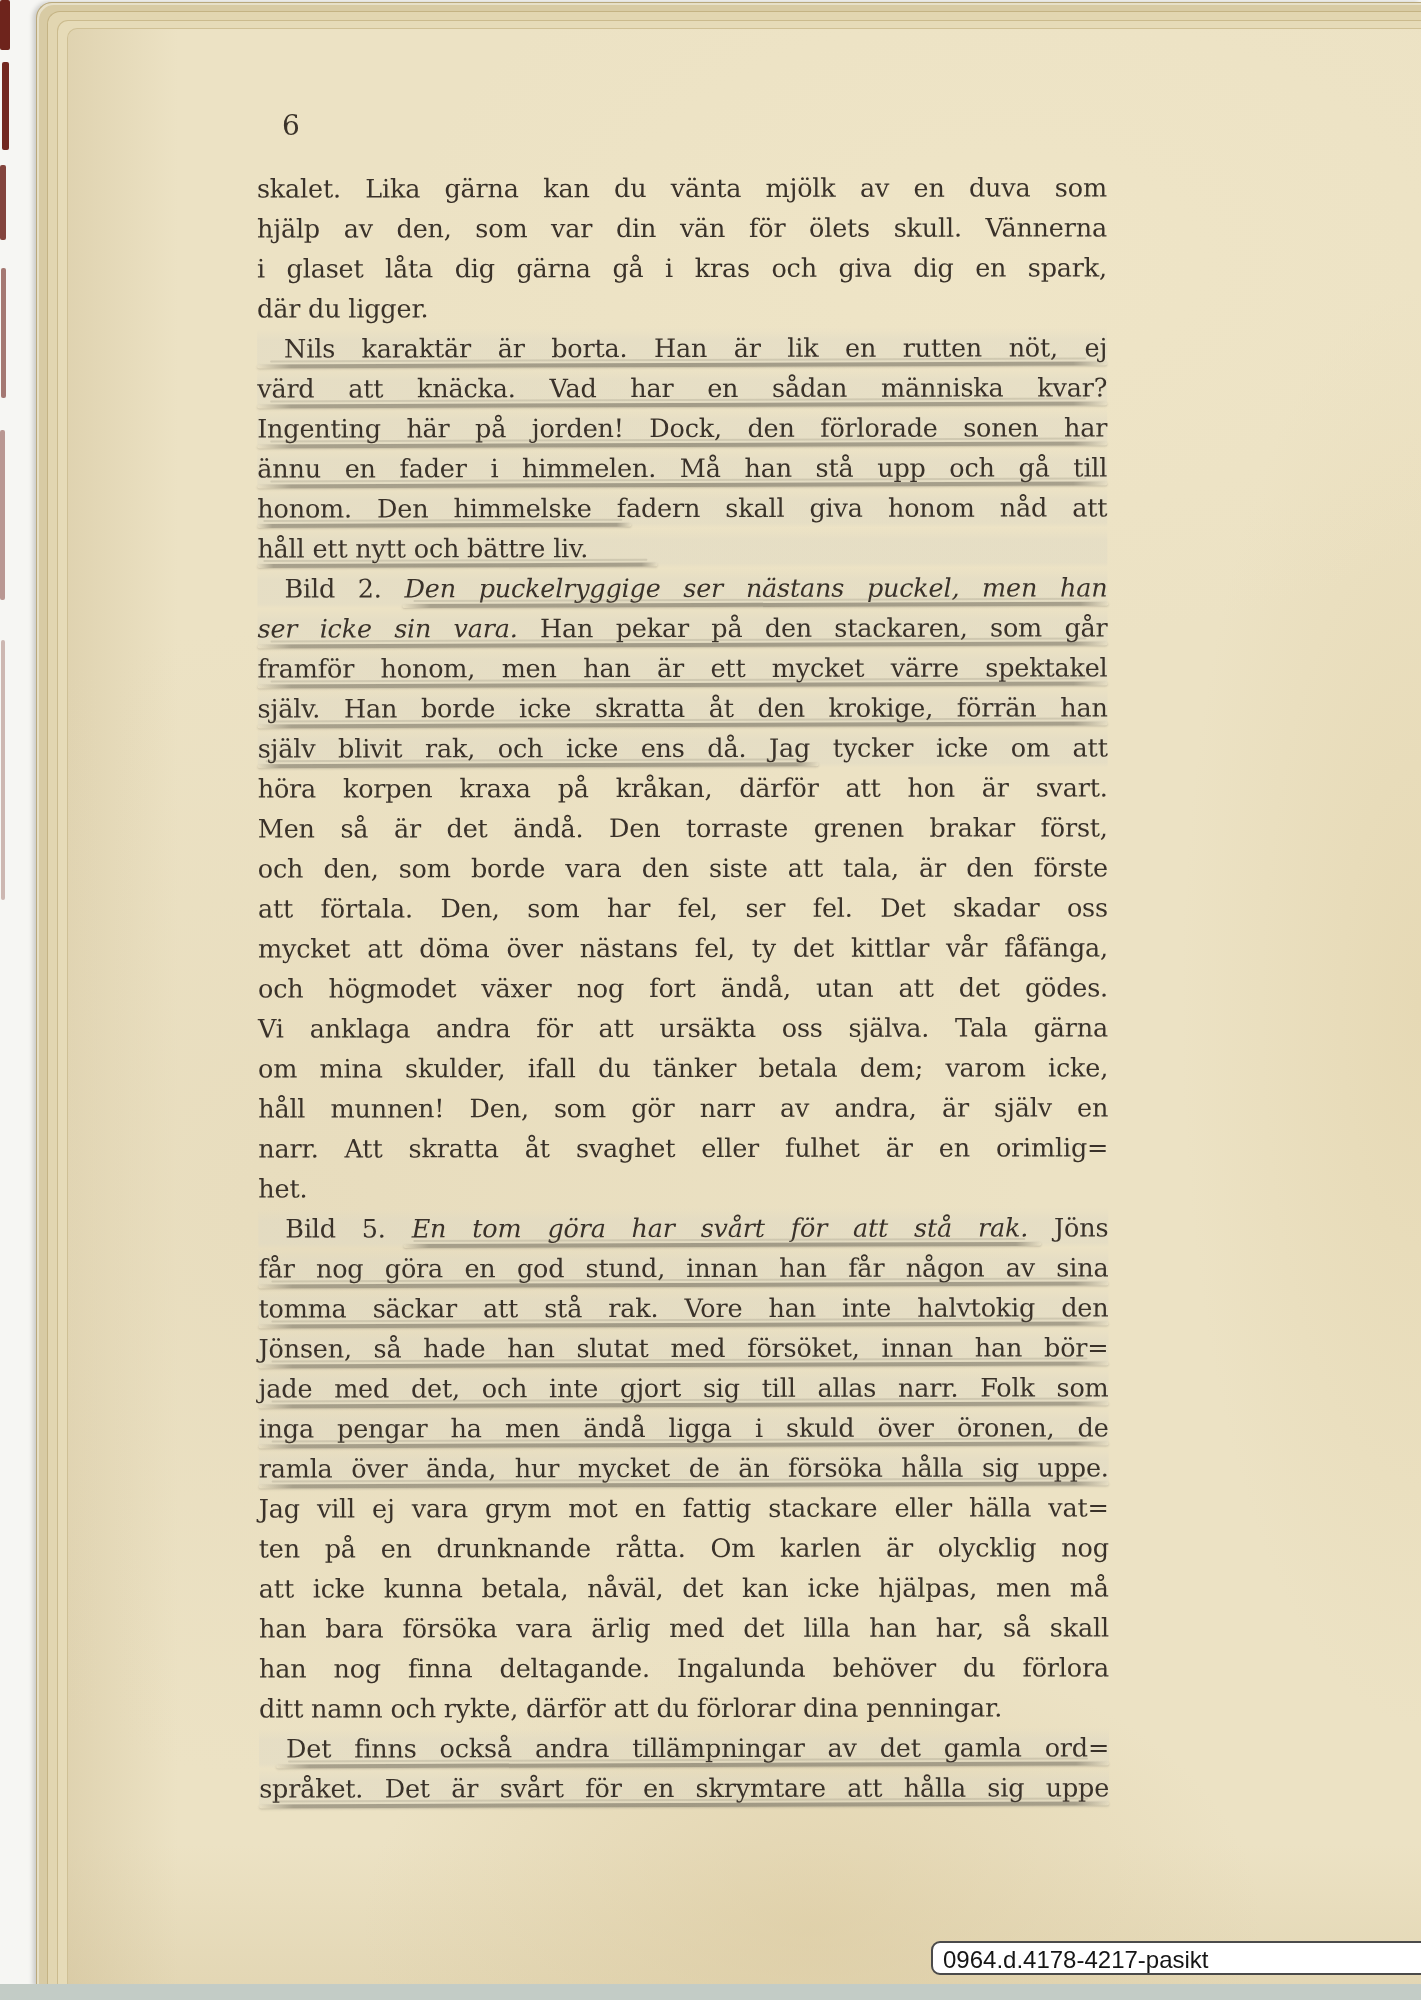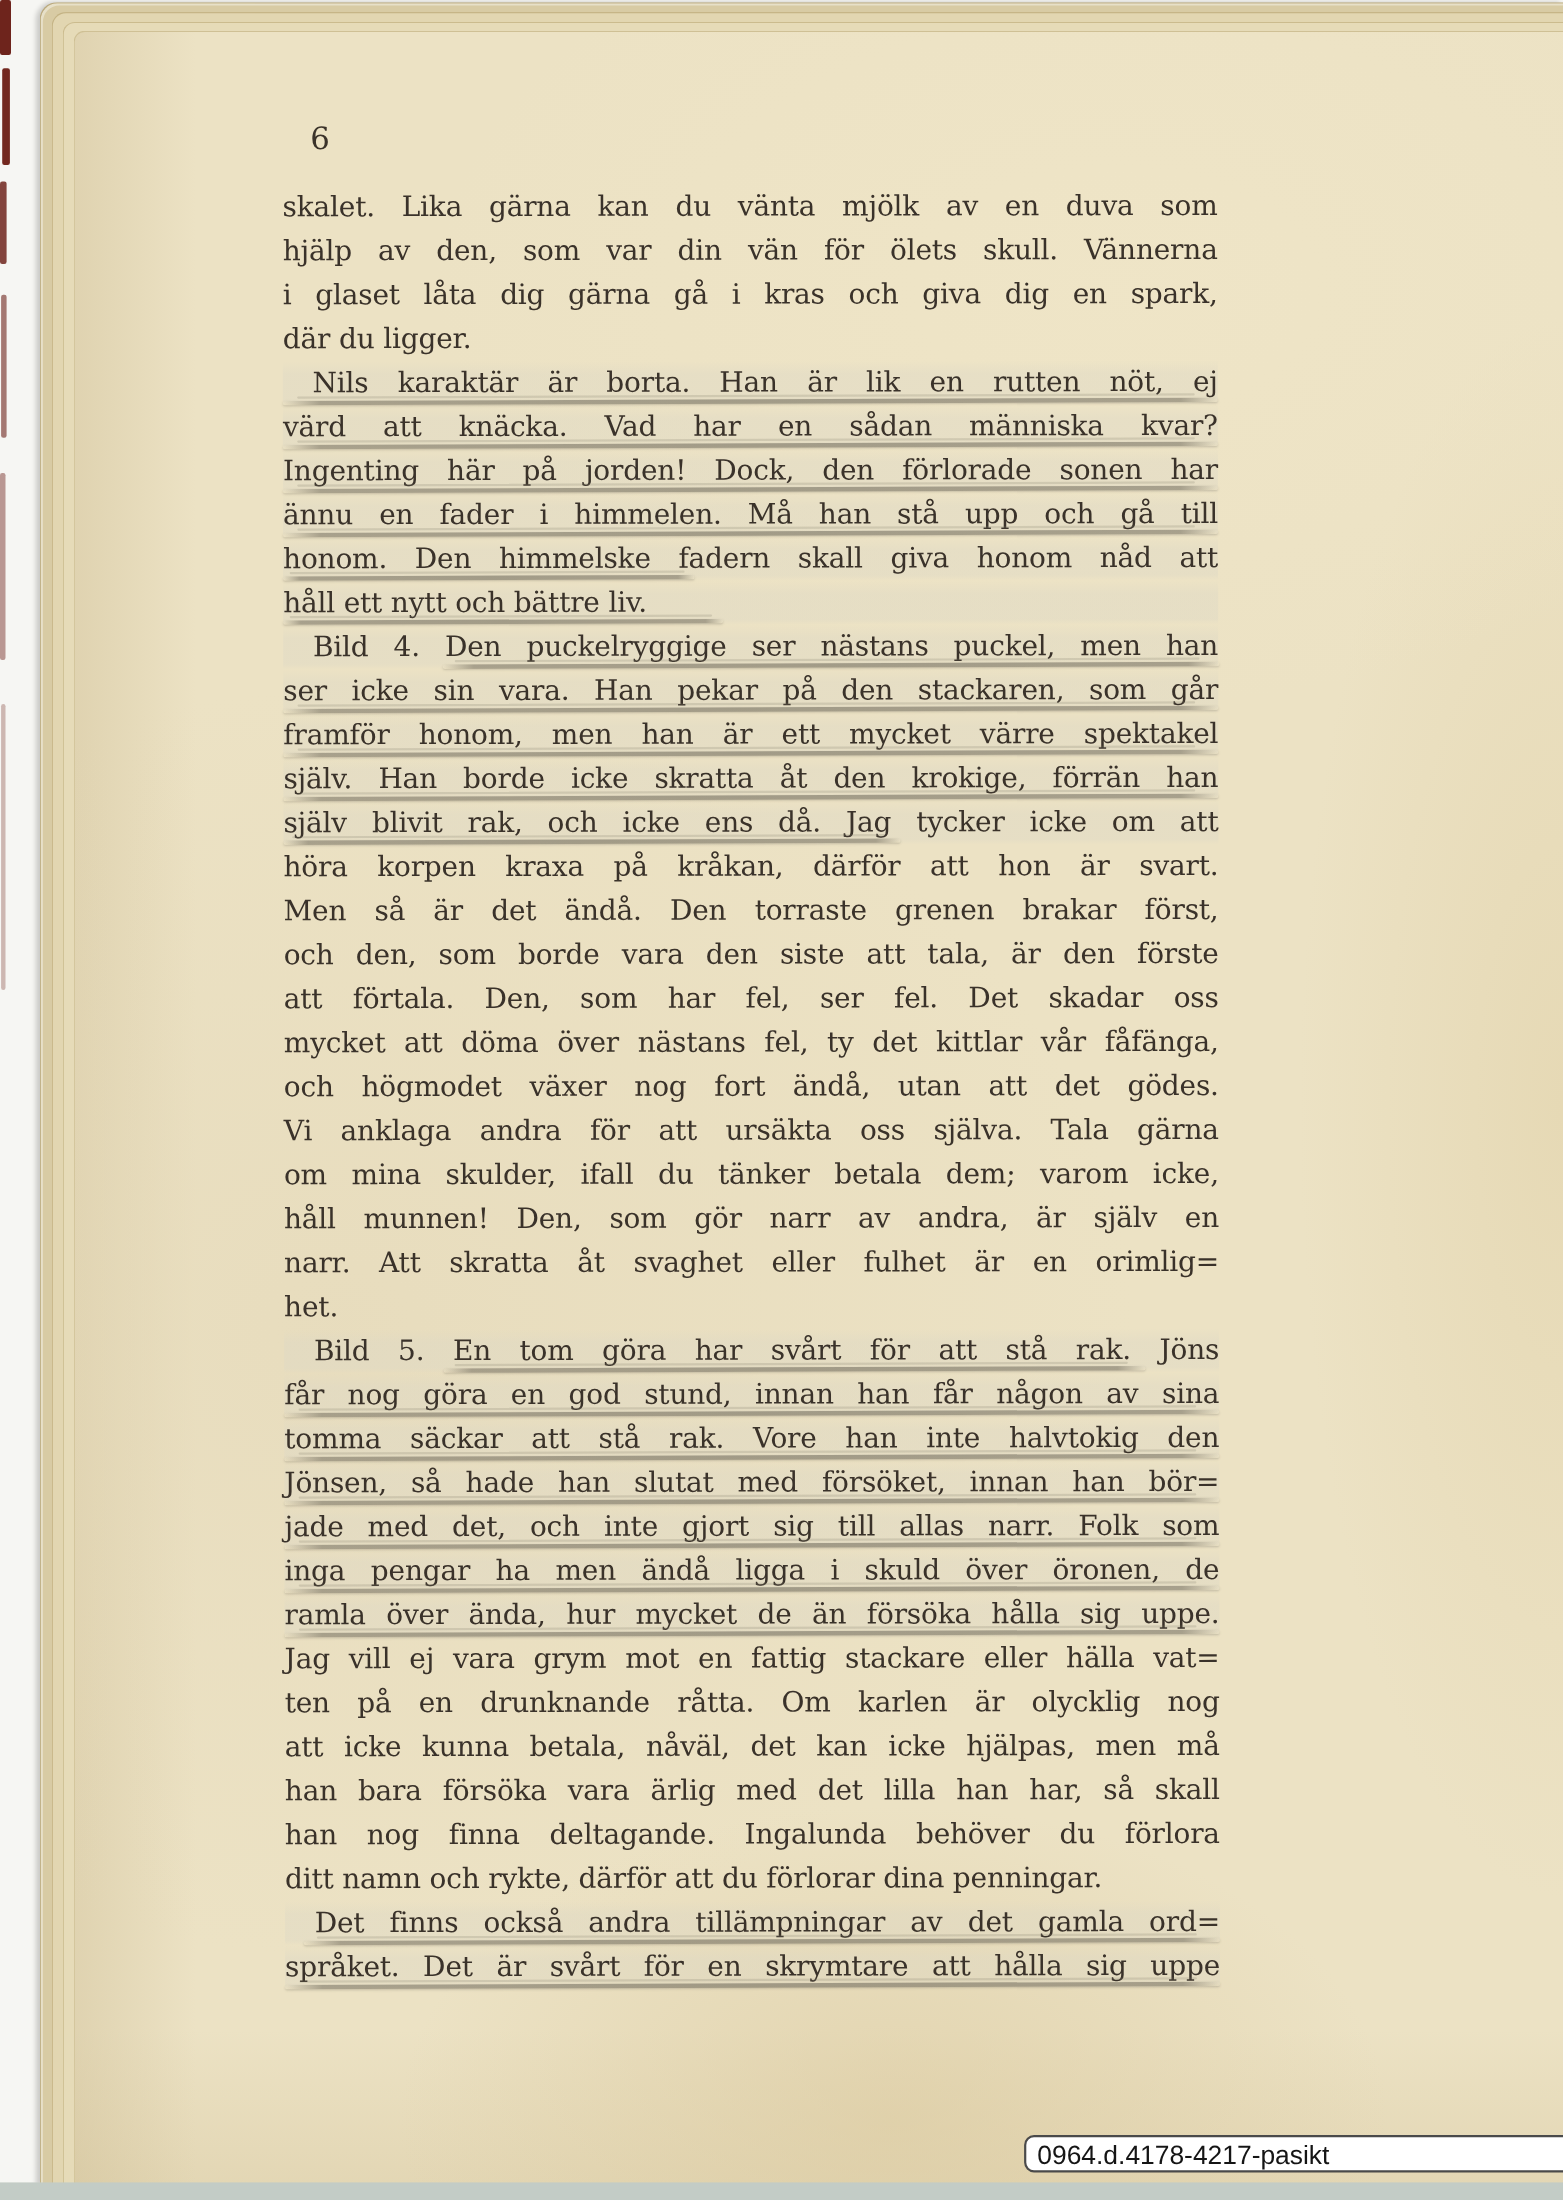--- a/index.html
+++ b/index.html
@@ -58,21 +58,21 @@
     transform:rotate(-0.08deg);
   }
   .tline{
     position:relative;height:40px;line-height:40px;
     font-size:25.5px;letter-spacing:-0.2px;
     text-align:justify;text-align-last:justify;
     white-space:normal;
   }
   .tlast{text-align:left;text-align-last:left;}
   .tindent{padding-left:27px;}
-  .it{}
+  .it{font-style:italic;}
   .smudge{
     background:linear-gradient(rgba(223,219,201,0), rgba(221,216,197,.42) 30%, rgba(221,216,197,.42) 88%, rgba(223,219,201,0));
   }
   .ul{
     position:absolute;bottom:1px;height:4px;border-radius:3px;
     background:linear-gradient(90deg, rgba(120,113,98,0), rgba(115,109,94,.55) 4%, rgba(98,93,80,.52) 50%, rgba(115,109,94,.55) 96%, rgba(120,113,98,0));
     box-shadow:0 1px 2px rgba(120,113,98,.3);
     transform:rotate(-0.12deg);
   }
   .ul::after{
@@ -94,21 +94,21 @@
         <div class="tline"><span>skalet.  Lika gärna kan du vänta mjölk av en duva som</span></div>
         <div class="tline"><span>hjälp av den, som var din vän för ölets skull.  Vännerna</span></div>
         <div class="tline"><span>i glaset låta dig gärna gå i kras och giva dig en spark,</span></div>
         <div class="tline tlast"><span>där du ligger.</span></div>
         <div class="tline tindent smudge"><span>Nils karaktär är borta.  Han är lik en rutten nöt, ej</span><div class="ul" style="left: 0%; width: 100%;"></div></div>
         <div class="tline smudge"><span>värd att knäcka.  Vad har en sådan människa kvar?</span><div class="ul" style="left: 0%; width: 100%;"></div></div>
         <div class="tline smudge"><span>Ingenting här på jorden!  Dock, den förlorade sonen har</span><div class="ul" style="left: 0%; width: 100%;"></div></div>
         <div class="tline smudge"><span>ännu en fader i himmelen.  Må han stå upp och gå till</span><div class="ul" style="left: 0%; width: 100%;"></div></div>
         <div class="tline smudge"><span>honom.  Den himmelske fadern skall giva honom nåd att</span><div class="ul" style="left: 0%; width: 44%;"></div></div>
         <div class="tline tlast smudge"><span>håll ett nytt och bättre liv.</span><div class="ul" style="left: 0%; width: 47%;"></div></div>
-        <div class="tline tindent smudge"><span>Bild 4.  </span><span class="it">Den puckelryggige ser nästans puckel, men han</span><div class="ul" style="left: 17%; width: 83%;"></div></div>
+        <div class="tline tindent smudge"><span>Bild 2.  </span><span class="it">Den puckelryggige ser nästans puckel, men han</span><div class="ul" style="left: 17%; width: 83%;"></div></div>
         <div class="tline smudge"><span class="it">ser icke sin vara.  </span><span>Han pekar på den stackaren, som går</span><div class="ul" style="left: 0%; width: 100%;"></div></div>
         <div class="tline smudge"><span>framför honom, men han är ett mycket värre spektakel</span><div class="ul" style="left: 0%; width: 100%;"></div></div>
         <div class="tline smudge"><span>själv.  Han borde icke skratta åt den krokige, förrän han</span><div class="ul" style="left: 0%; width: 100%;"></div></div>
         <div class="tline smudge"><span>själv blivit rak, och icke ens då.  Jag tycker icke om att</span><div class="ul" style="left: 0%; width: 66%;"></div></div>
         <div class="tline"><span>höra korpen kraxa på kråkan, därför att hon är svart.</span></div>
         <div class="tline"><span>Men så är det ändå.  Den torraste grenen brakar först,</span></div>
         <div class="tline"><span>och den, som borde vara den siste att tala, är den förste</span></div>
         <div class="tline"><span>att förtala.  Den, som har fel, ser fel.  Det skadar oss</span></div>
         <div class="tline"><span>mycket att döma över nästans fel, ty det kittlar vår fåfänga,</span></div>
         <div class="tline"><span>och högmodet växer nog fort ändå, utan att det gödes.</span></div>

